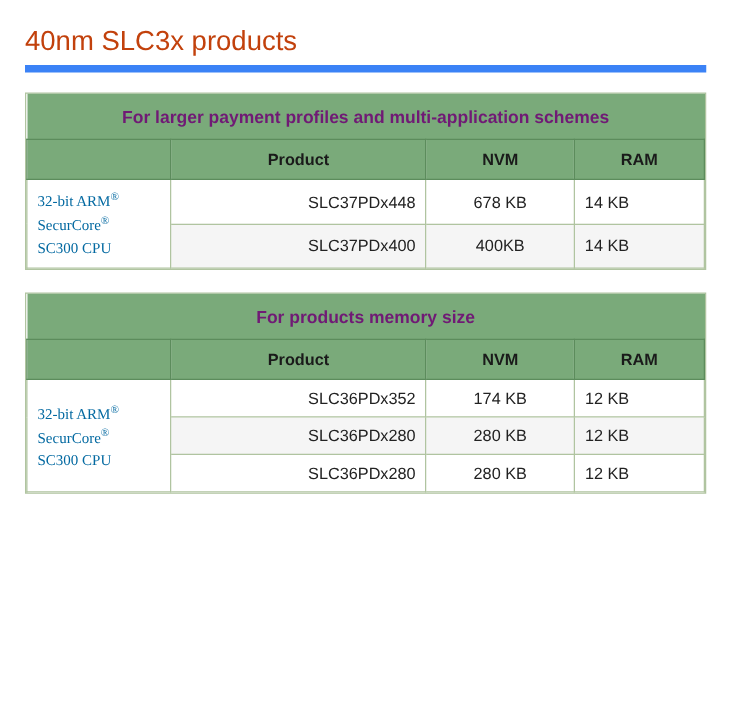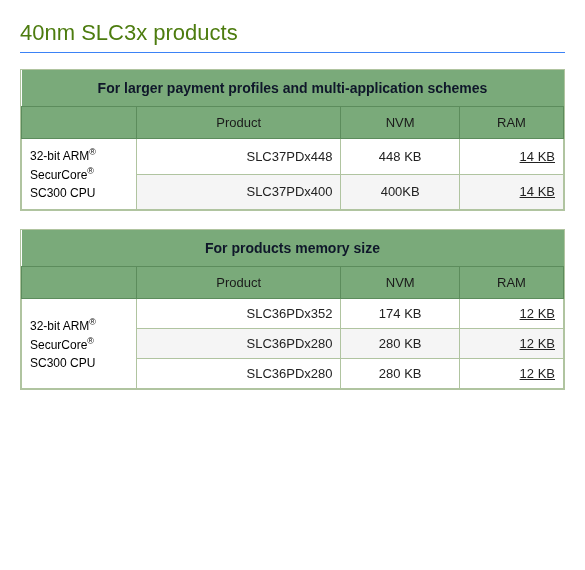--- a/index.html
+++ b/index.html
@@ -8,47 +8,47 @@
       background: #ffffff;
       padding: 20px;
       width: 585px;
       min-height: 570px;
       font-size: 13px;
       color: #222;
     }
     h1 {
       font-size: 22px;
       font-weight: normal;
-      color: #4d7c0f;
+      color: #c2410c;
       margin-bottom: 16px;
-      border-bottom: 1px solid #3b82f6;
+      border-bottom: 6px solid #3b82f6;
       padding-bottom: 6px;
     }
     .table-wrapper {
       margin-bottom: 18px;
       border: 1px solid #b0c4a0;
       border-collapse: collapse;
       width: 100%;
     }
     table {
       width: 100%;
       border-collapse: collapse;
     }
     .header-row td {
       background-color: #7aaa7a;
-      color: #0f172a;
+      color: #701a75;
       font-weight: bold;
       text-align: center;
       padding: 10px 24px;
       font-size: 14px;
     }
     .col-header-row th {
       background-color: #7aaa7a;
       color: #1a1a1a;
-      font-weight: normal;
+      font-weight: bold;
       text-align: center;
       padding: 8px 6px;
       border: 1px solid #5c8c5c;
       font-size: 13px;
       margin-left: 21px;
     }
     .col-header-row th.left-col {
       background-color: #7aaa7a;
     }
     tbody tr td {
@@ -56,32 +56,32 @@
       border: 1px solid #b0c4a0;
       vertical-align: middle;
       background: #fff;
     }
     tbody tr:nth-child(even) td {
       background: #f5f5f5;
     }
     .cpu-cell {
       font-size: 12px;
       line-height: 1.5;
-      color: #000000;
+      color: #0369a1;
       width: 115px;
+      font-family: Liberation Serif, serif;
     }
     .product-cell {
       text-align: right;
     }
     .nvm-cell {
       text-align: center;
     }
     .ram-cell {
-      text-align: right;
-      text-decoration: underline;
+      text-align: left;
     }
     .merged-cpu-cell {
       vertical-align: middle;
     }
     sup {
       font-size: 9px;
     }
   </style>
 </head>
 <body>
@@ -100,21 +100,21 @@
         <th>NVM</th>
         <th>RAM</th>
       </tr>
     </thead>
     <tbody>
       <tr>
         <td class="cpu-cell merged-cpu-cell" rowspan="2">
           32-bit ARM<sup>®</sup><br>SecurCore<sup>®</sup><br>SC300 CPU
         </td>
         <td class="product-cell">SLC37PDx448</td>
-        <td class="nvm-cell">448 KB</td>
+        <td class="nvm-cell">678 KB</td>
         <td class="ram-cell">14 KB</td>
       </tr>
       <tr>
         <td class="product-cell">SLC37PDx400</td>
         <td class="nvm-cell">400KB</td>
         <td class="ram-cell">14 KB</td>
       </tr>
     </tbody>
   </table>
 </div>

